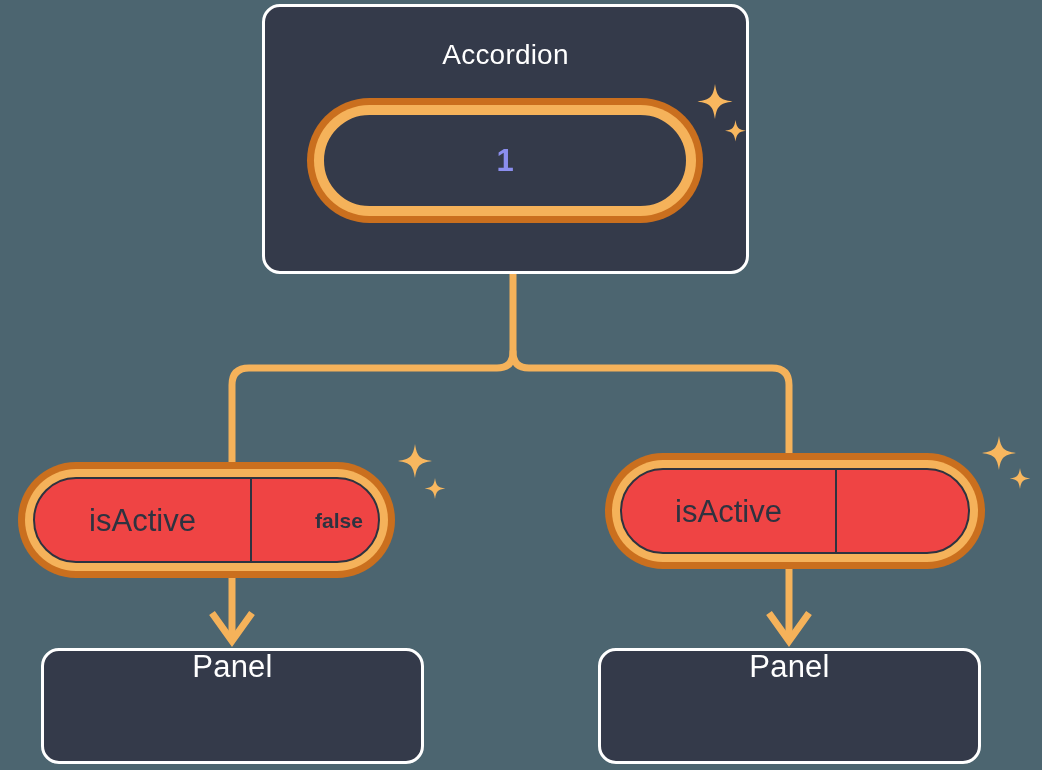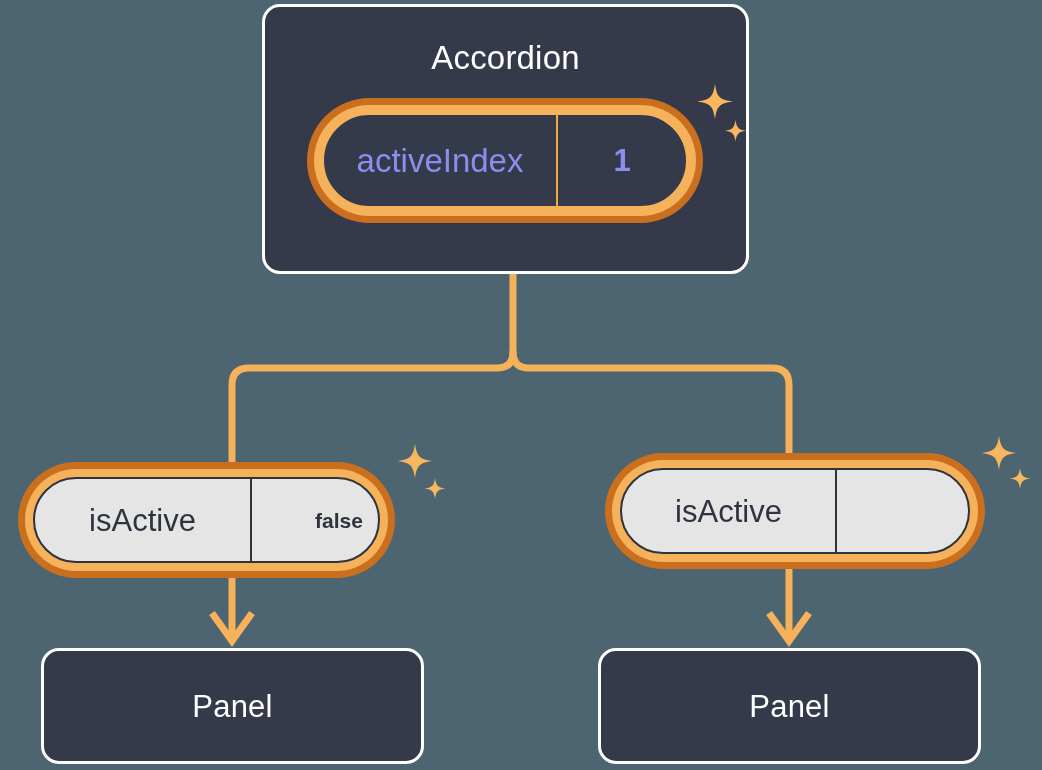--- a/index.html
+++ b/index.html
@@ -40,39 +40,38 @@
     background: #343a4a;
     border: 3px solid #ffffff;
     border-radius: 18px;
     display: flex;
     align-items: flex-start;
     justify-content: center;
   }
 
   .card-title {
     color: #ffffff;
-    font-size: 33px;
+    font-size: 28px;
     font-weight: 400;
     letter-spacing: .2px;
     line-height: 1;
     white-space: nowrap;
   }
 
   #accordion-card {
     left: 262px;
     top: 4px;
     width: 487px;
     height: 270px;
   }
   #accordion-card .card-title { margin-top: 34px; }
 
   .panel-card {
     width: 383px;
     height: 116px;
-    align-items: center;
   }
   #panel-left  { left: 41px;  top: 648px; }
   #panel-right { left: 598px; top: 648px; }
   .panel-card .card-title { font-size: 31px; }
 
   
   .pill {
     position: absolute;
     z-index: 3;
     box-sizing: border-box;
@@ -126,21 +125,21 @@
   }
   #pill-active-index .pill-val {
     flex: 1 1 auto;
     color: #8b8eee;
     font-size: 31px;
     font-weight: 700;
   }
 
   
   .pill-bool .pill-inner {
-    background: #e5e5e5;
+    background: #ef4444;
     border: 2px solid #2e3340;
     gap: 48px;
   }
   .pill-bool .pill-key {
     color: #2e3340;
     font-size: 31px;
     font-weight: 400;
     border-right: 2px solid #2e3340;
   }
   .pill-bool .pill-val {
@@ -209,21 +208,20 @@
     </g>
   </svg>
 
   <div id="accordion-card" class="card">
     <span class="card-title">Accordion</span>
   </div>
 
   <div id="pill-active-index" class="pill">
     <div class="pill-mid">
       <div class="pill-inner">
-        <span class="pill-key">activeIndex</span>
         <span class="pill-val">1</span>
       </div>
     </div>
   </div>
 
   <span id="sparkle-accordion" class="sparkle">
     <svg width="52" height="64" viewBox="0 0 52 64" xmlns="http://www.w3.org/2000/svg">
       <path fill="#f8b75f" d="M21 0 C23 13 25.5 15.5 38.5 17.5 C25.5 19.5 23 22 21 35 C19 22 16.5 19.5 3.5 17.5 C16.5 15.5 19 13 21 0 Z"></path>
       <path fill="#f8b75f" d="M41.5 36 C42.8 44 44.3 45.5 52 46.8 C44.3 48.1 42.8 49.6 41.5 57.5 C40.2 49.6 38.7 48.1 31 46.8 C38.7 45.5 40.2 44 41.5 36 Z"></path>
     </svg>

